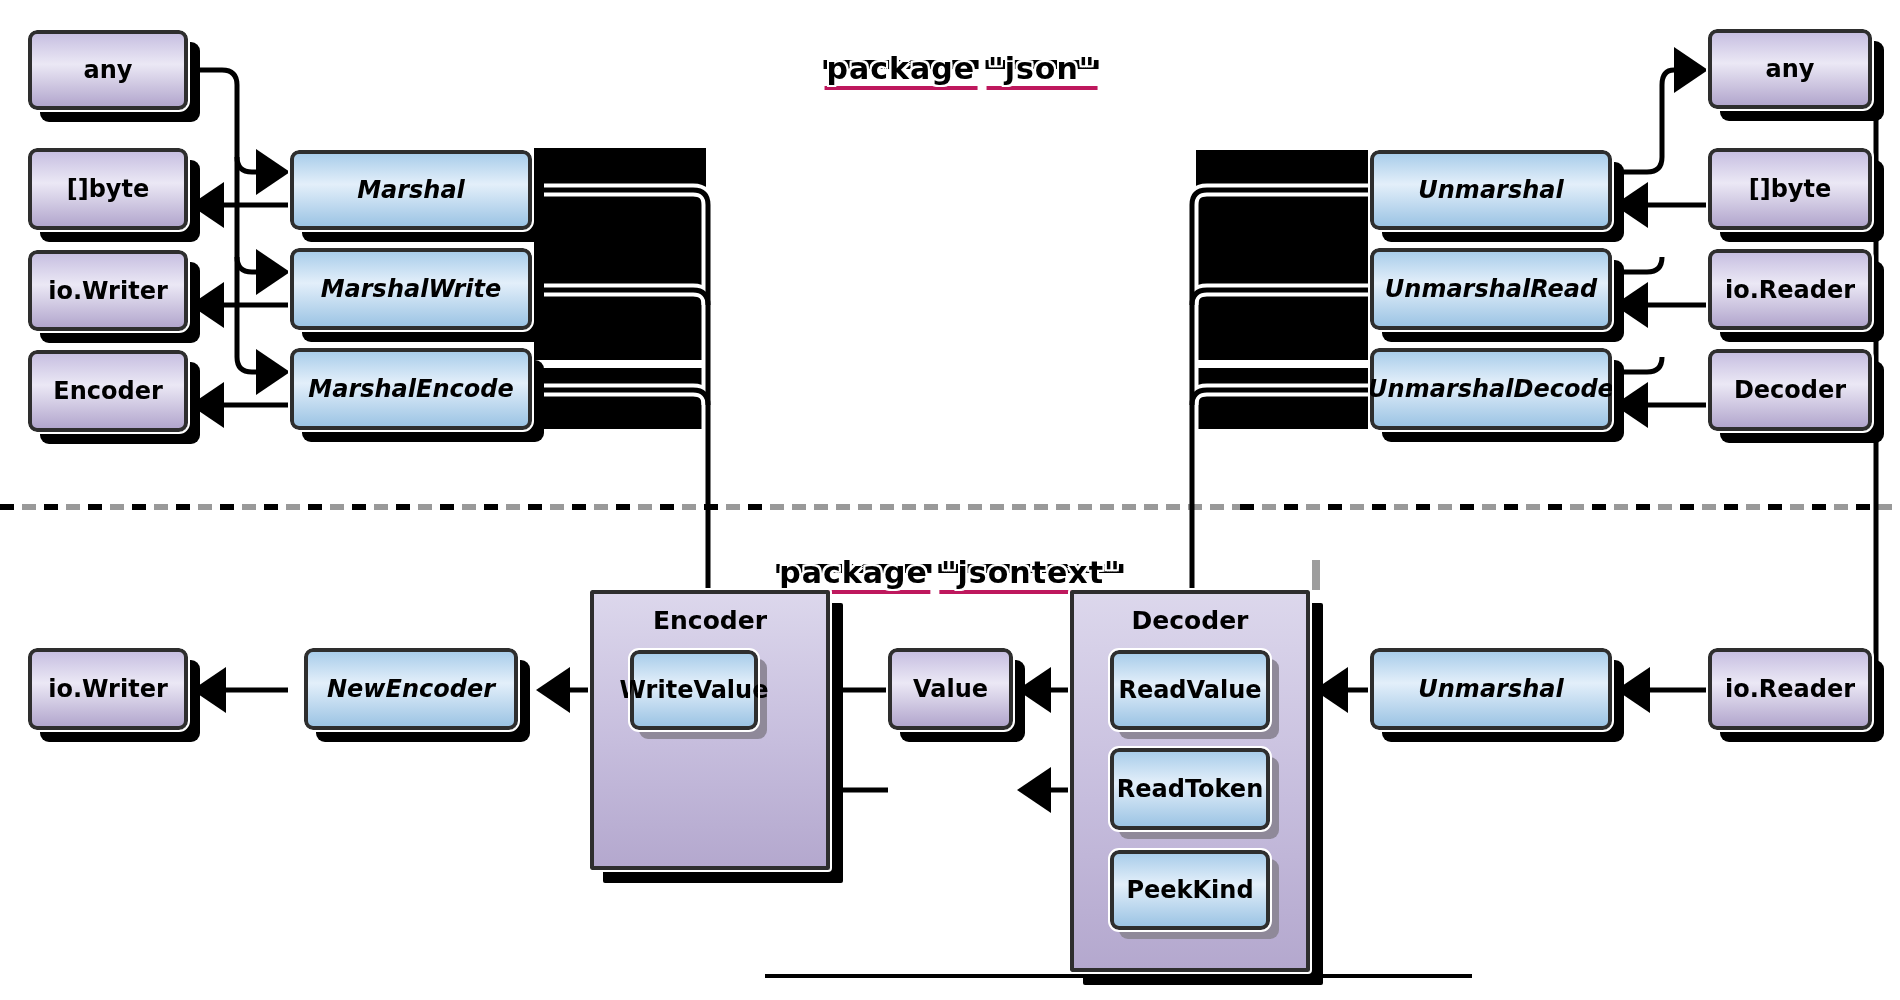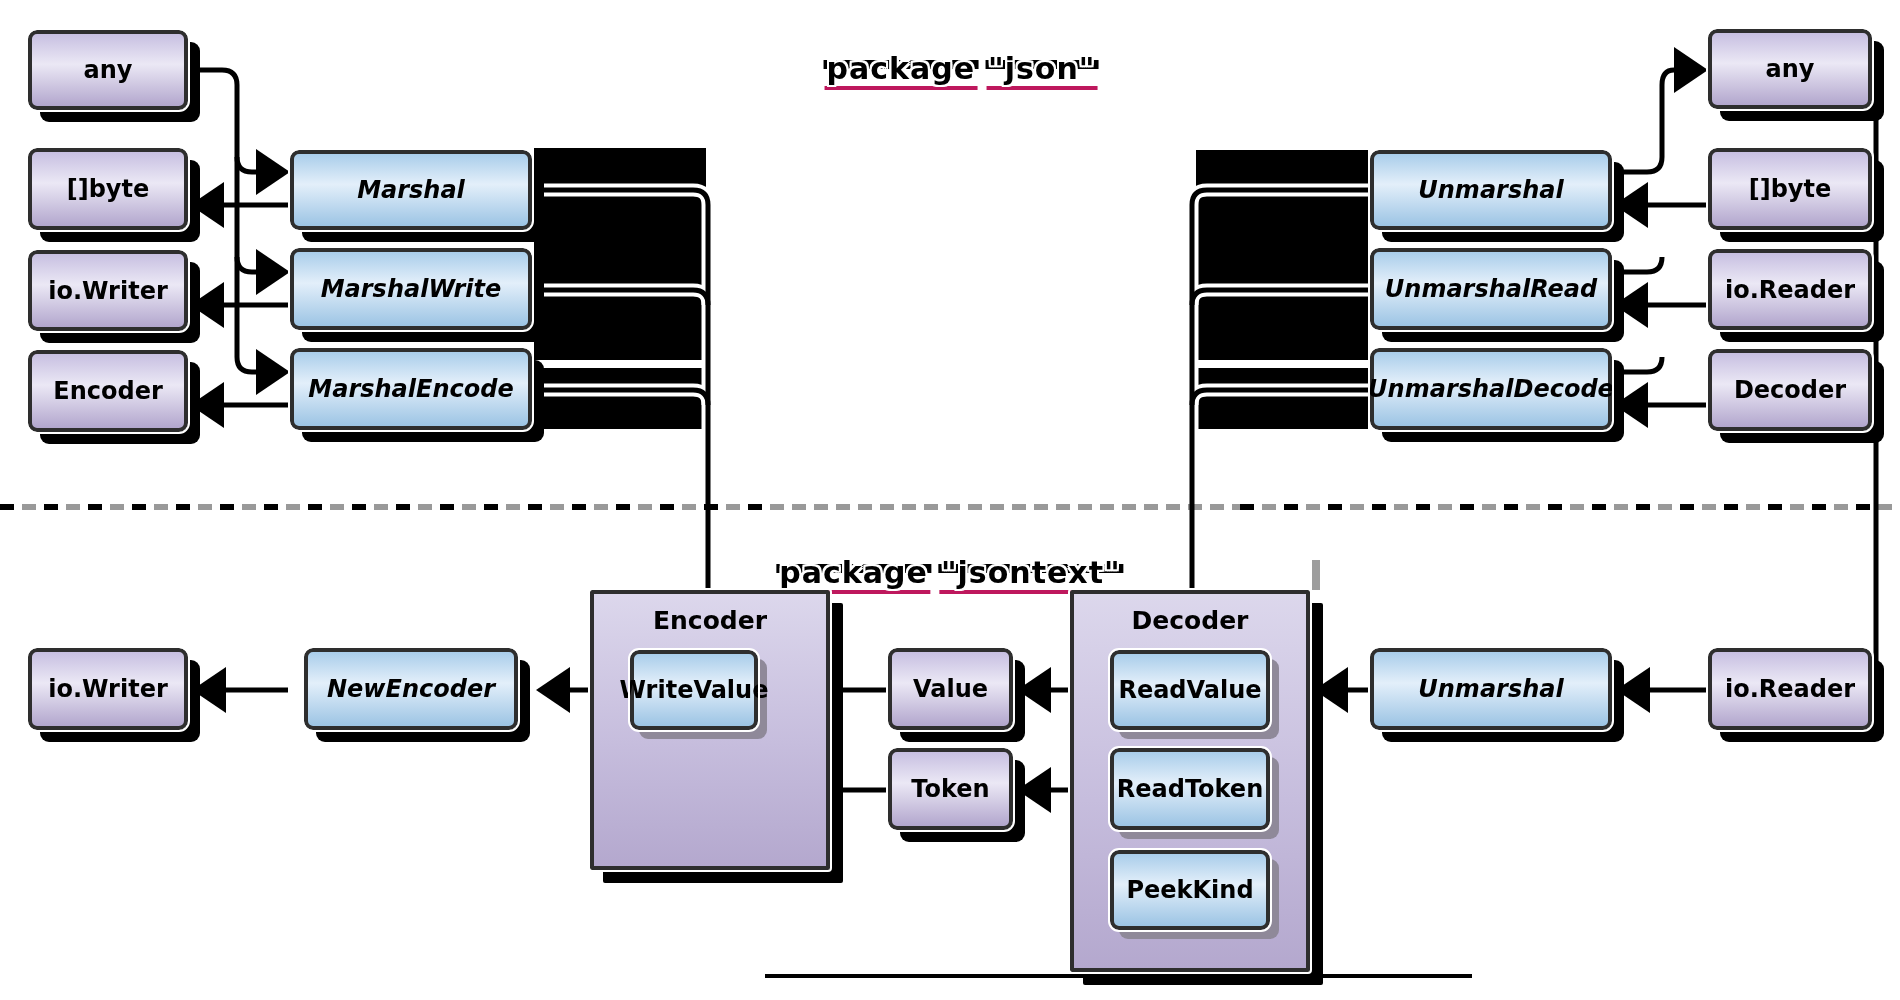--- a/index.html
+++ b/index.html
@@ -209,23 +209,20 @@
       <span>NewEncoder</span>
     </div>
 
   <div class="node inner-blue" style="left:630px;top:650px;width:128px;height:80px">
       <span>WriteValue</span>
     </div>
 
   <div class="node purple" style="left:888px;top:648px;width:125px;height:82px">
       <span>Value</span>
     </div>
-  <div class="node purple" style="left:888px;top:748px;width:125px;height:82px">
-      <span>Token</span>
-    </div>
 
   <div class="node inner-blue" style="left:1110px;top:650px;width:160px;height:80px">
       <span>ReadValue</span>
     </div>
   <div class="node inner-blue" style="left:1110px;top:748px;width:160px;height:82px">
       <span>ReadToken</span>
     </div>
   <div class="node inner-blue" style="left:1110px;top:850px;width:160px;height:80px">
       <span>PeekKind</span>
     </div>

